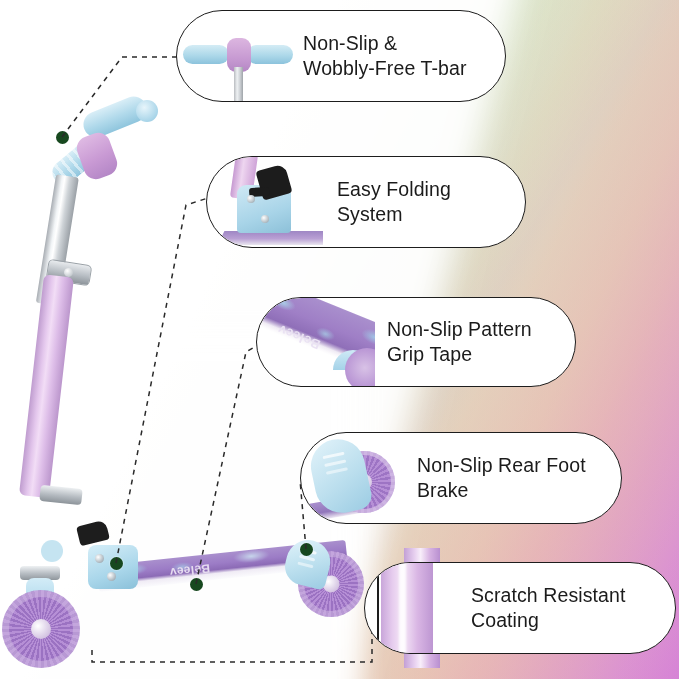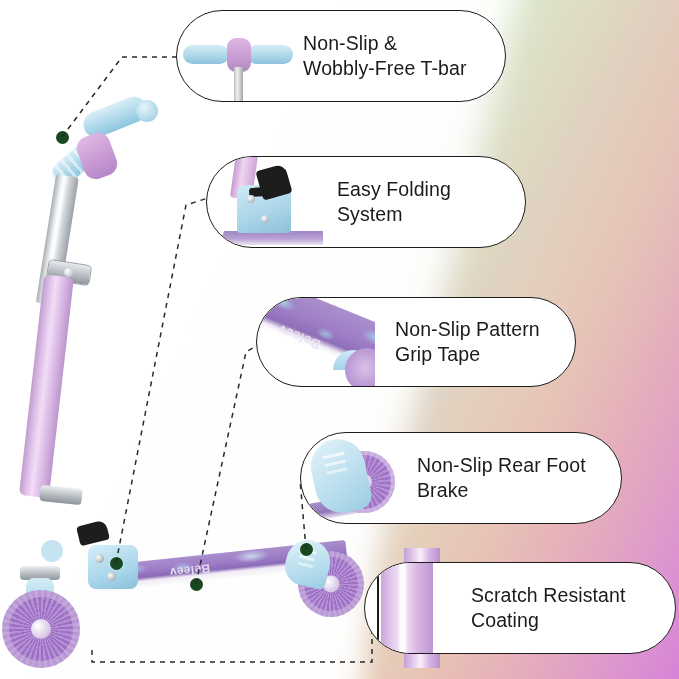--- a/index.html
+++ b/index.html
@@ -92,21 +92,21 @@
   #callout-tbar      {left:176px;top:10px;  width:330px;height:92px;}
   #callout-tbar .thumb{width:120px;}
   #callout-tbar .ctext{margin-left:6px;}
 
   #callout-folding   {left:206px;top:156px; width:320px;height:92px;}
   #callout-folding .thumb{width:116px;}
   #callout-folding .ctext{margin-left:14px;}
 
   #callout-griptape  {left:256px;top:297px; width:320px;height:90px;}
   #callout-griptape .thumb{width:118px;}
-  #callout-griptape .ctext{margin-left:20px;}
+  #callout-griptape .ctext{margin-left:12px;}
 
   #callout-brake     {left:300px;top:432px; width:322px;height:92px;}
   #callout-brake .thumb{width:110px;}
   #callout-brake .ctext{margin-left:6px;}
 
   #callout-coating   {left:364px;top:562px; width:312px;height:92px;}
   #callout-coating .thumb{width:100px;}
   #callout-coating .ctext{margin-left:6px;}
 
   

